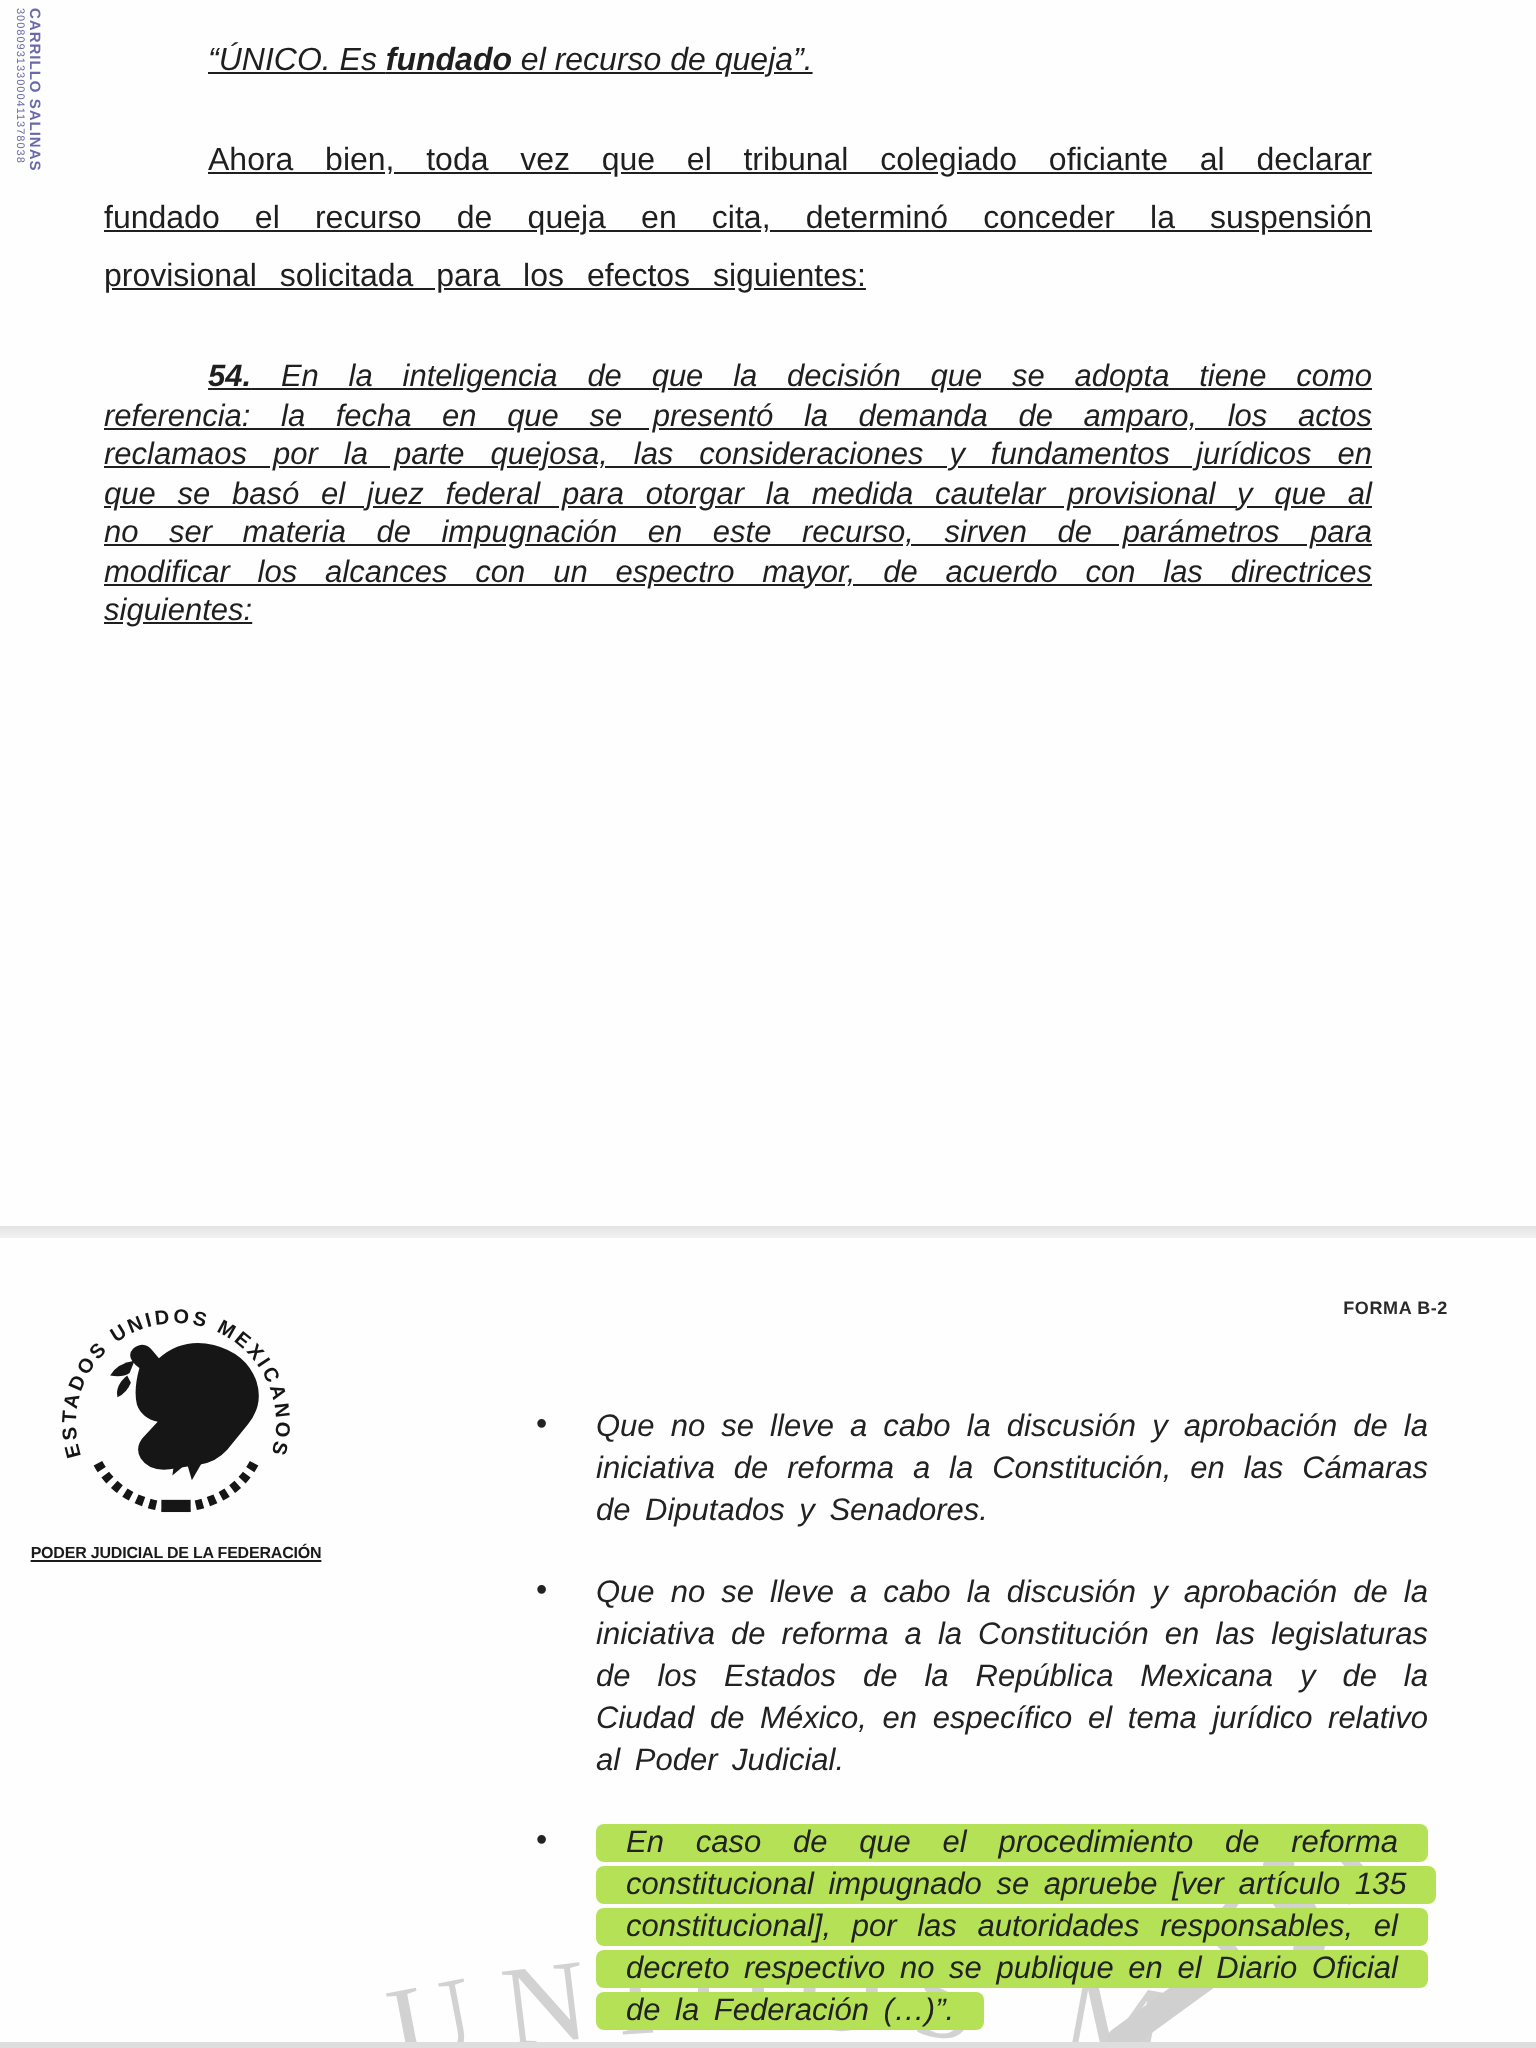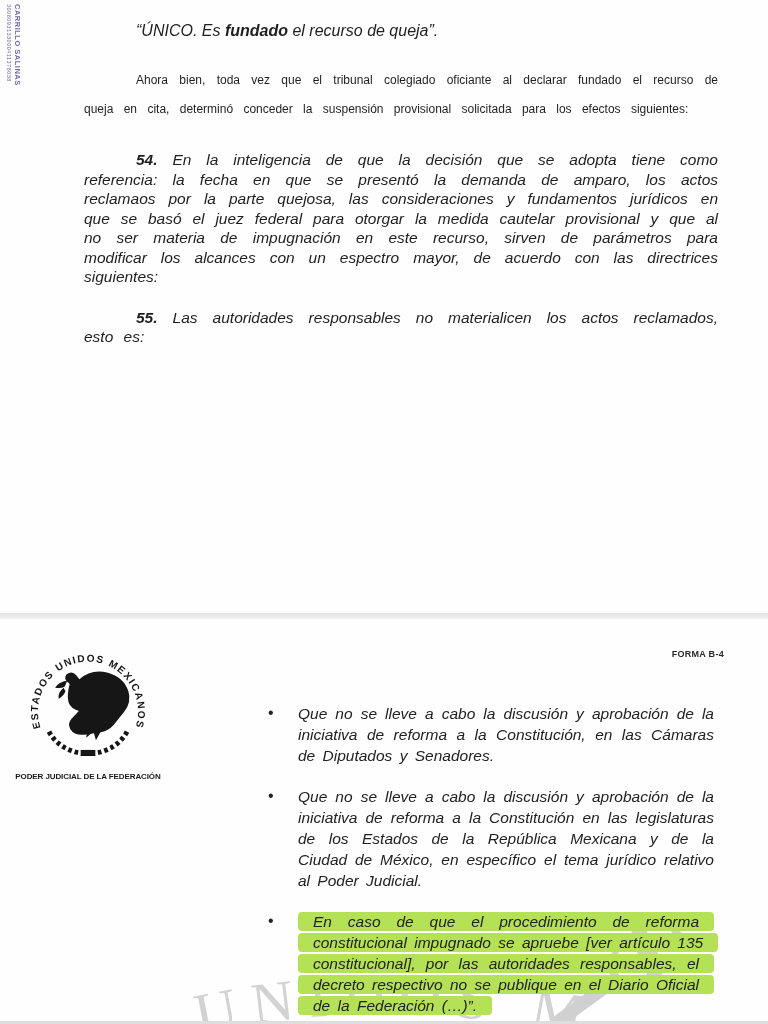--- a/index.html
+++ b/index.html
@@ -11,43 +11,43 @@
   }
   
   .page1 { position:absolute; top:0; left:0; width:768px; height:613px; background:#fefefe; }
   .stamp {
     position:absolute; top:4px; left:6px; height:120px;
     writing-mode:vertical-rl; color:var(--stamp-color,#50509a); opacity:.85;
     line-height:1.15; letter-spacing:.5px;
   }
   .stamp-name { font-size:7.5px; font-weight:bold; }
   .stamp-code { font-size:5.5px; }
-  .textblock { position:absolute; left:84px; top:14px; width:634px; }
+  .textblock { position:absolute; left:52px; top:14px; width:634px;text-decoration:underline; }
   .p-quote-line { font-style:italic; font-size:16px; text-indent:52px; margin:8px 0 26px; }
   .p-quote-line b { font-weight:bold; }
   .p-intro {
-    font-size:12px; line-height:29px; text-align:justify; text-indent:52px;
+    font-size:16px; line-height:29px; text-align:justify; text-indent:52px;
     word-spacing:7px; margin:0 0 26px;
   }
   .p-q {
     font-style:italic; font-size:15.5px; line-height:19.5px; text-align:justify;
     text-indent:52px; word-spacing:6px; margin:0 0 21px;
   }
   .p-q b { font-weight:bold; }
   
   .page-separator {
     position:absolute; top:613px; left:0; width:768px; height:6px;
     background:linear-gradient(#e3e3e3,#f2f2f2);
   }
   
   .page2 { position:absolute; top:619px; left:0; width:768px; height:405px; background:#fefefe; }
   .forma { position:absolute; top:30px; right:44px; font-size:9px; font-weight:bold; letter-spacing:.3px; color:#2a2a2a; }
   .seal { position:absolute; left:12px; top:24px; width:152px; text-align:center; }
   .seal svg { width:122px; height:126px; display:block; margin:0 auto; }
-  .seal-caption { font-size:8px; font-weight:bold; letter-spacing:-0.1px; margin-top:3px; white-space:nowrap; color:#1a1a1a; }
+  .seal-caption { font-size:8px; font-weight:bold; letter-spacing:-0.1px; margin-top:3px; white-space:nowrap; color:#1a1a1a;text-decoration:underline; }
   .watermark { position:absolute; left:0; top:245px; width:768px; height:160px; z-index:0; }
   .wm-arc { font-family:"Liberation Serif", serif; font-size:58px; letter-spacing:14px; fill:var(--watermark-color,#d2d2d2); }
   .wm-s { font-family:"Liberation Serif", serif; font-size:118px; font-weight:bold; fill:var(--watermark-color,#d2d2d2); }
   .bullets { position:absolute; left:262px; top:84px; width:452px; list-style:none; z-index:1; }
   .bullets li {
     position:relative; padding-left:36px; margin-bottom:20px;
     font-style:italic; font-size:15.5px; line-height:21px;
     text-align:justify; word-spacing:3px; color:#222;
   }
   .bullets .marker { position:absolute; left:6px; top:-1px; font-style:normal; font-size:16px; }
@@ -72,36 +72,35 @@
     </div>
 
     <div class="textblock">
       <p class="p-quote-line"><span>“ÚNICO. Es </span><b>fundado</b><span> el recurso de queja”.</span></p>
 
       <p class="p-intro">Ahora bien, toda vez que el tribunal colegiado oficiante al declarar fundado el recurso de queja en cita, determinó conceder la suspensión provisional solicitada para los efectos siguientes:</p>
 
 
       <p class="p-q"><b>54.</b><span> En la inteligencia de que la decisión que se adopta tiene como referencia: la fecha en que se presentó la demanda de amparo, los actos reclamaos por la parte quejosa, las consideraciones y fundamentos jurídicos en que se basó el juez federal para otorgar la medida cautelar provisional y que al no ser materia de impugnación en este recurso, sirven de parámetros para modificar los alcances con un espectro mayor, de acuerdo con las directrices siguientes:</span></p>
 
-      <p class="p-q"><b>55.</b><span> Las autoridades responsables no materialicen los actos reclamados, esto es:</span></p>
     </div>
   </section>
 
   <div class="page-separator"></div>
 
   <section class="page2">
 
     <svg class="watermark" viewBox="0 0 768 160" aria-hidden="true">
       <path id="wmArc" d="M 170 178 Q 430 108 740 215" fill="none"></path>
       <text class="wm-arc"><textPath href="#wmArc" startOffset="30">UNIDOS M</textPath></text>
       <text class="wm-s" x="612" y="138" transform="rotate(38 660 95)">S</text>
       <line x1="560" y1="156" x2="604" y2="124" stroke="#d0d0d0" stroke-width="13" stroke-linecap="round"></line>
     </svg>
 
-    <div class="forma">FORMA B-4</div>
+    <div class="forma">FORMA B-2</div>
 
     <div class="seal">
       <svg viewBox="0 0 200 200" aria-hidden="true">
         <path id="sealCirc" d="M 24 140 A 82 82 0 1 1 176 140" fill="none"></path>
         <text font-family="Liberation Sans, sans-serif" font-size="16.5" font-weight="bold" letter-spacing="2.5" fill="#151515">
           <textPath href="#sealCirc" startOffset="50%" text-anchor="middle">ESTADOS UNIDOS MEXICANOS</textPath>
         </text>
 
         <g>
           <path d="M70,64 q-12,-9 -5,-16 q9,-7 16,2 l5,6 q19,-17 45,-11 q27,7 35,30 q6,19 -7,35 l-17,21 q-9,10 -22,12 l-25,4 q-17,2 -24,-9 q-5,-9 2,-17 l12,-13 q-13,-3 -17,-14 q-3,-12 2,-30 z" fill="#161616"></path>

